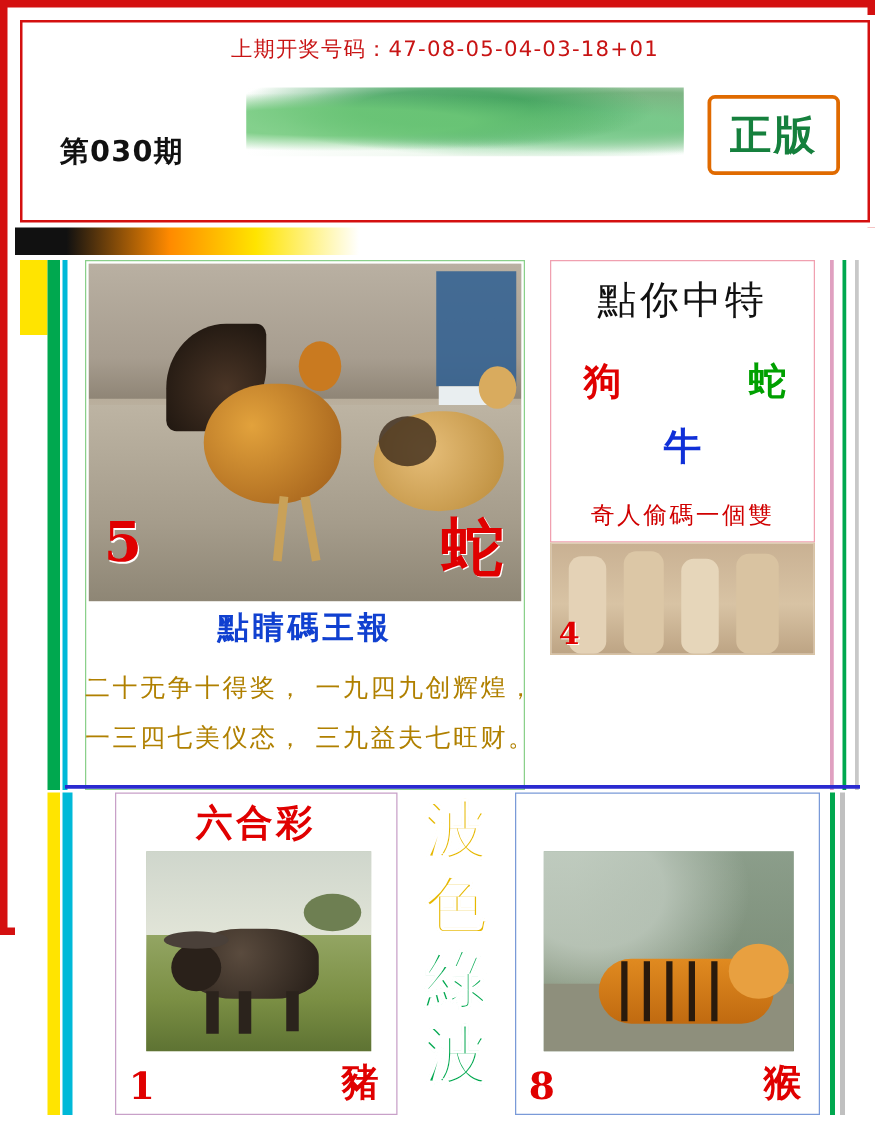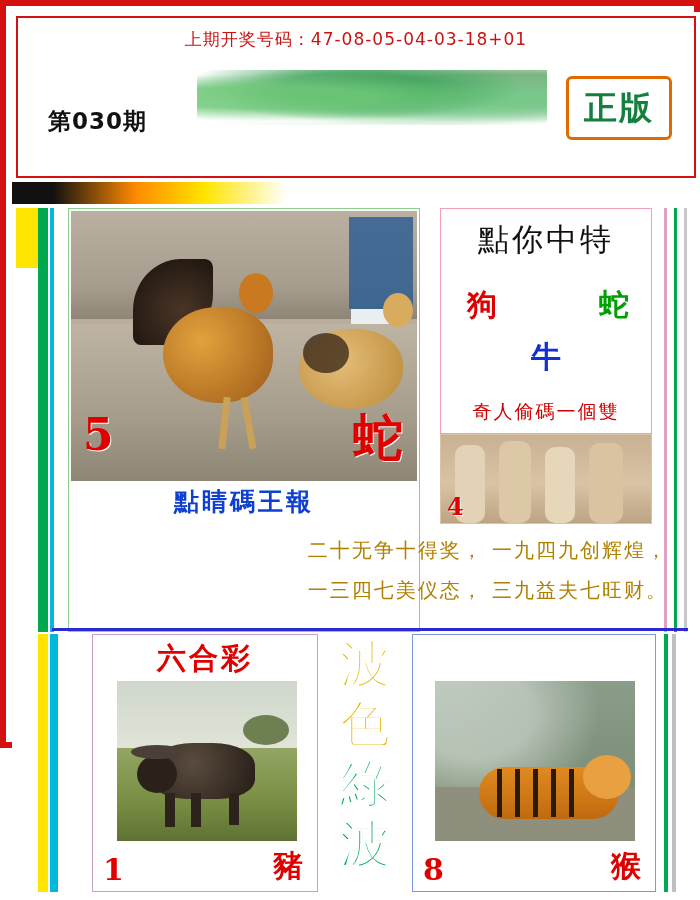--- a/index.html
+++ b/index.html
@@ -135,21 +135,21 @@
   #rooster-slogan{
     position:absolute;left:0;top:276px;width:350px;text-align:center;
     font-size:25px;font-weight:bold;color:#1040d0;letter-spacing:3px;
     font-family:"DejaVu Serif","Liberation Serif",serif;white-space:nowrap;
   }
   #verse{
     position:absolute;left:56px;top:326px;width:600px;
   }
   #verse .line{
     font-size:20px;color:#b08000;letter-spacing:2px;line-height:40px;
-    font-family:"DejaVu Serif","Liberation Serif",serif;white-space:nowrap;text-align:right;
+    font-family:"DejaVu Serif","Liberation Serif",serif;white-space:nowrap;
   }
 
   
   #pick-card{
     position:absolute;left:428px;top:4px;width:212px;height:226px;
     border:1px solid #f0a0b0;box-sizing:border-box;background:#ffffff;
   }
   #pick-title{
     position:absolute;left:0;top:10px;width:210px;text-align:center;
     font-size:31px;font-weight:normal;color:#111111;letter-spacing:3px;

